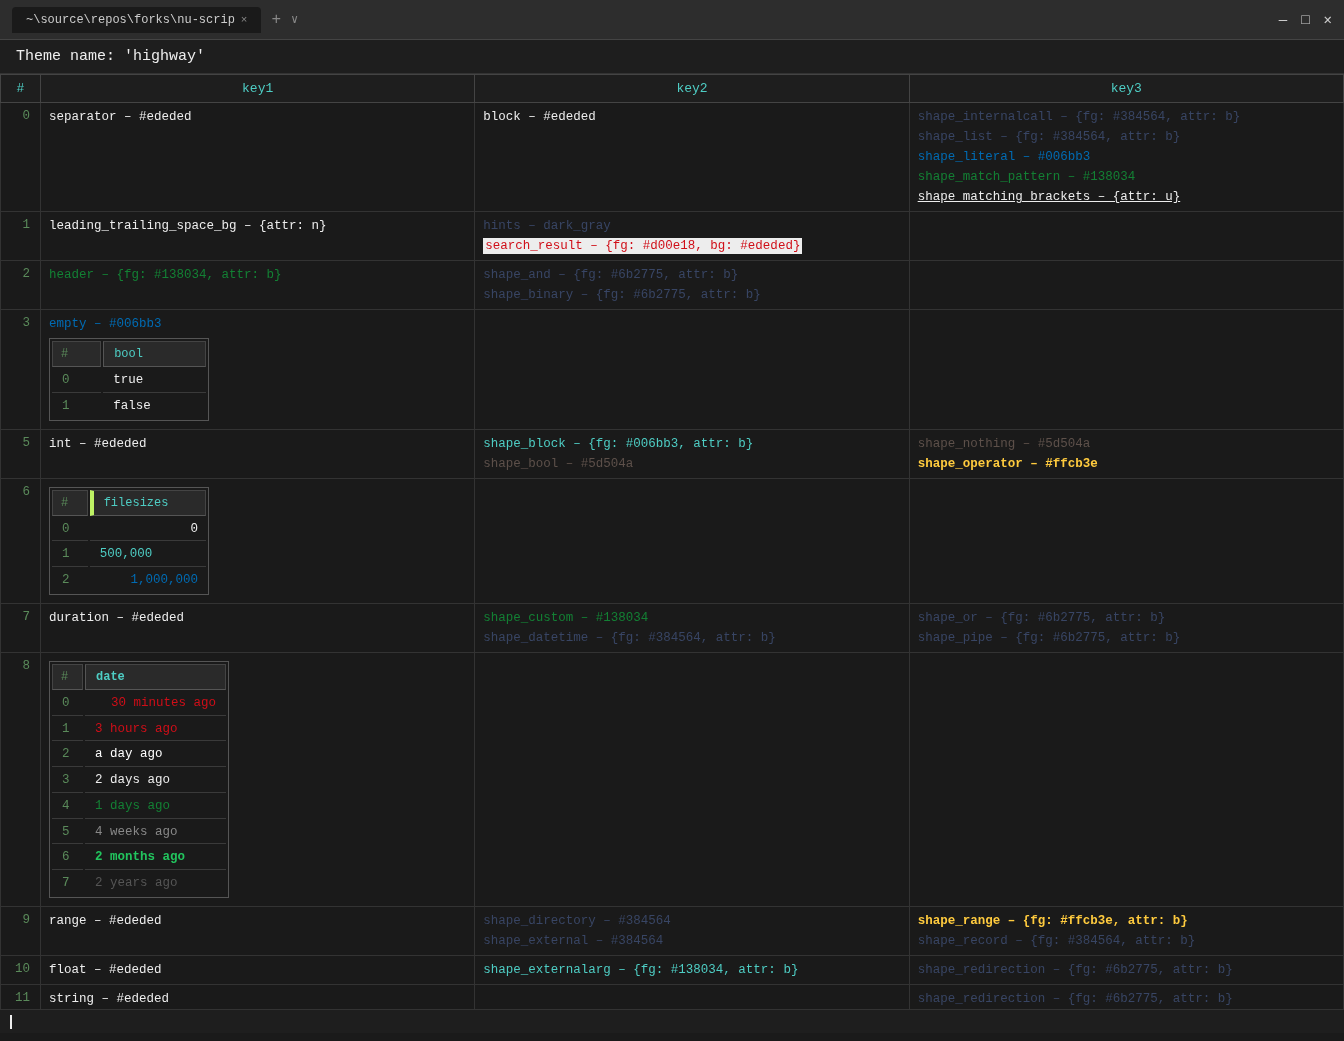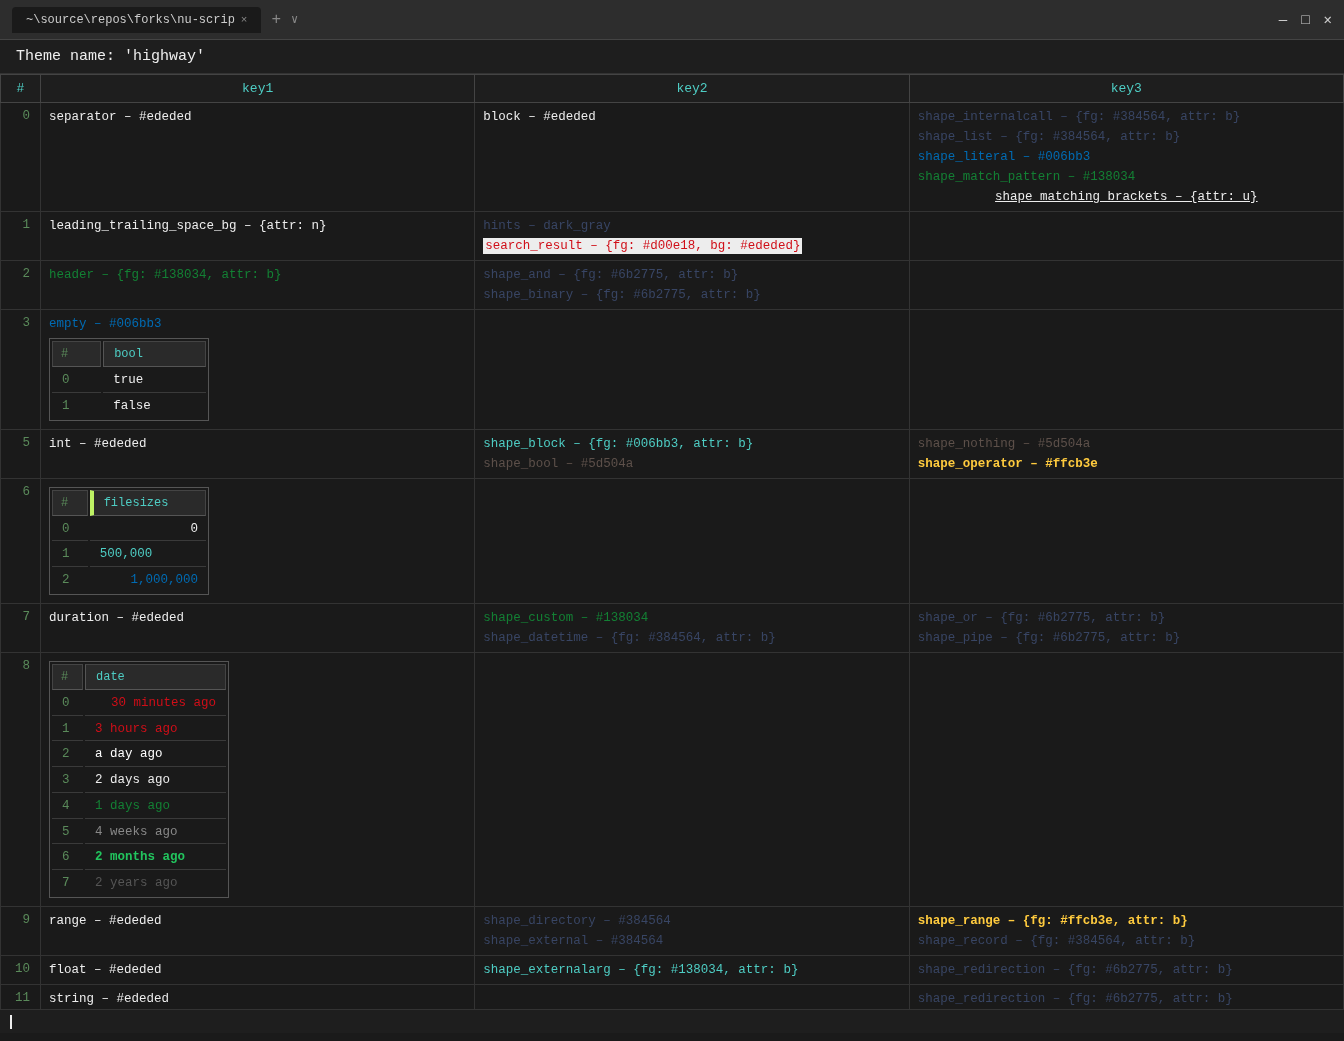--- a/index.html
+++ b/index.html
@@ -119,21 +119,21 @@
     .c-blue { color: #006bb3; }
     .c-olive { color: #138034; }
     .c-line-num { color: #5a8a5a; }
 
     .highlight-red-bg {
       background: #ededed;
       color: #d00e18;
       padding: 1px 2px;
     }
 
-    .underline { text-decoration: underline; text-align: center; }
+    .underline { text-decoration: underline; }
 
     
     .inner-table {
       border: 1px solid #555;
       margin: 4px 0;
       font-size: 12px;
     }
     .inner-table th {
       background: #2a2a2a;
       color: #4ecdc4;
@@ -343,21 +343,21 @@
         </td>
       </tr>
 
       <tr>
         <td class="index-col c-line-num">8</td>
         <td>
           <table class="inner-table" style="min-width:180px">
             <thead>
               <tr>
                 <th style="color:#5a8a5a;padding:3px 8px;">#</th>
-                <th style="color:#4ecdc4;padding:3px 10px;border-left:1px solid #555;">date</th>
+                <th style="color:#4ecdc4;padding:3px 10px;border-left:1px solid #555;font-weight:bold;">date</th>
               </tr>
             </thead>
             <tbody>
               <tr>
                 <td class="inner-row-idx">0</td>
                 <td style="color:#d00e18;text-align:right;">30 minutes ago</td>
               </tr>
               <tr>
                 <td class="inner-row-idx">1</td>
                 <td style="color:#d00e18;">3 hours ago</td>

